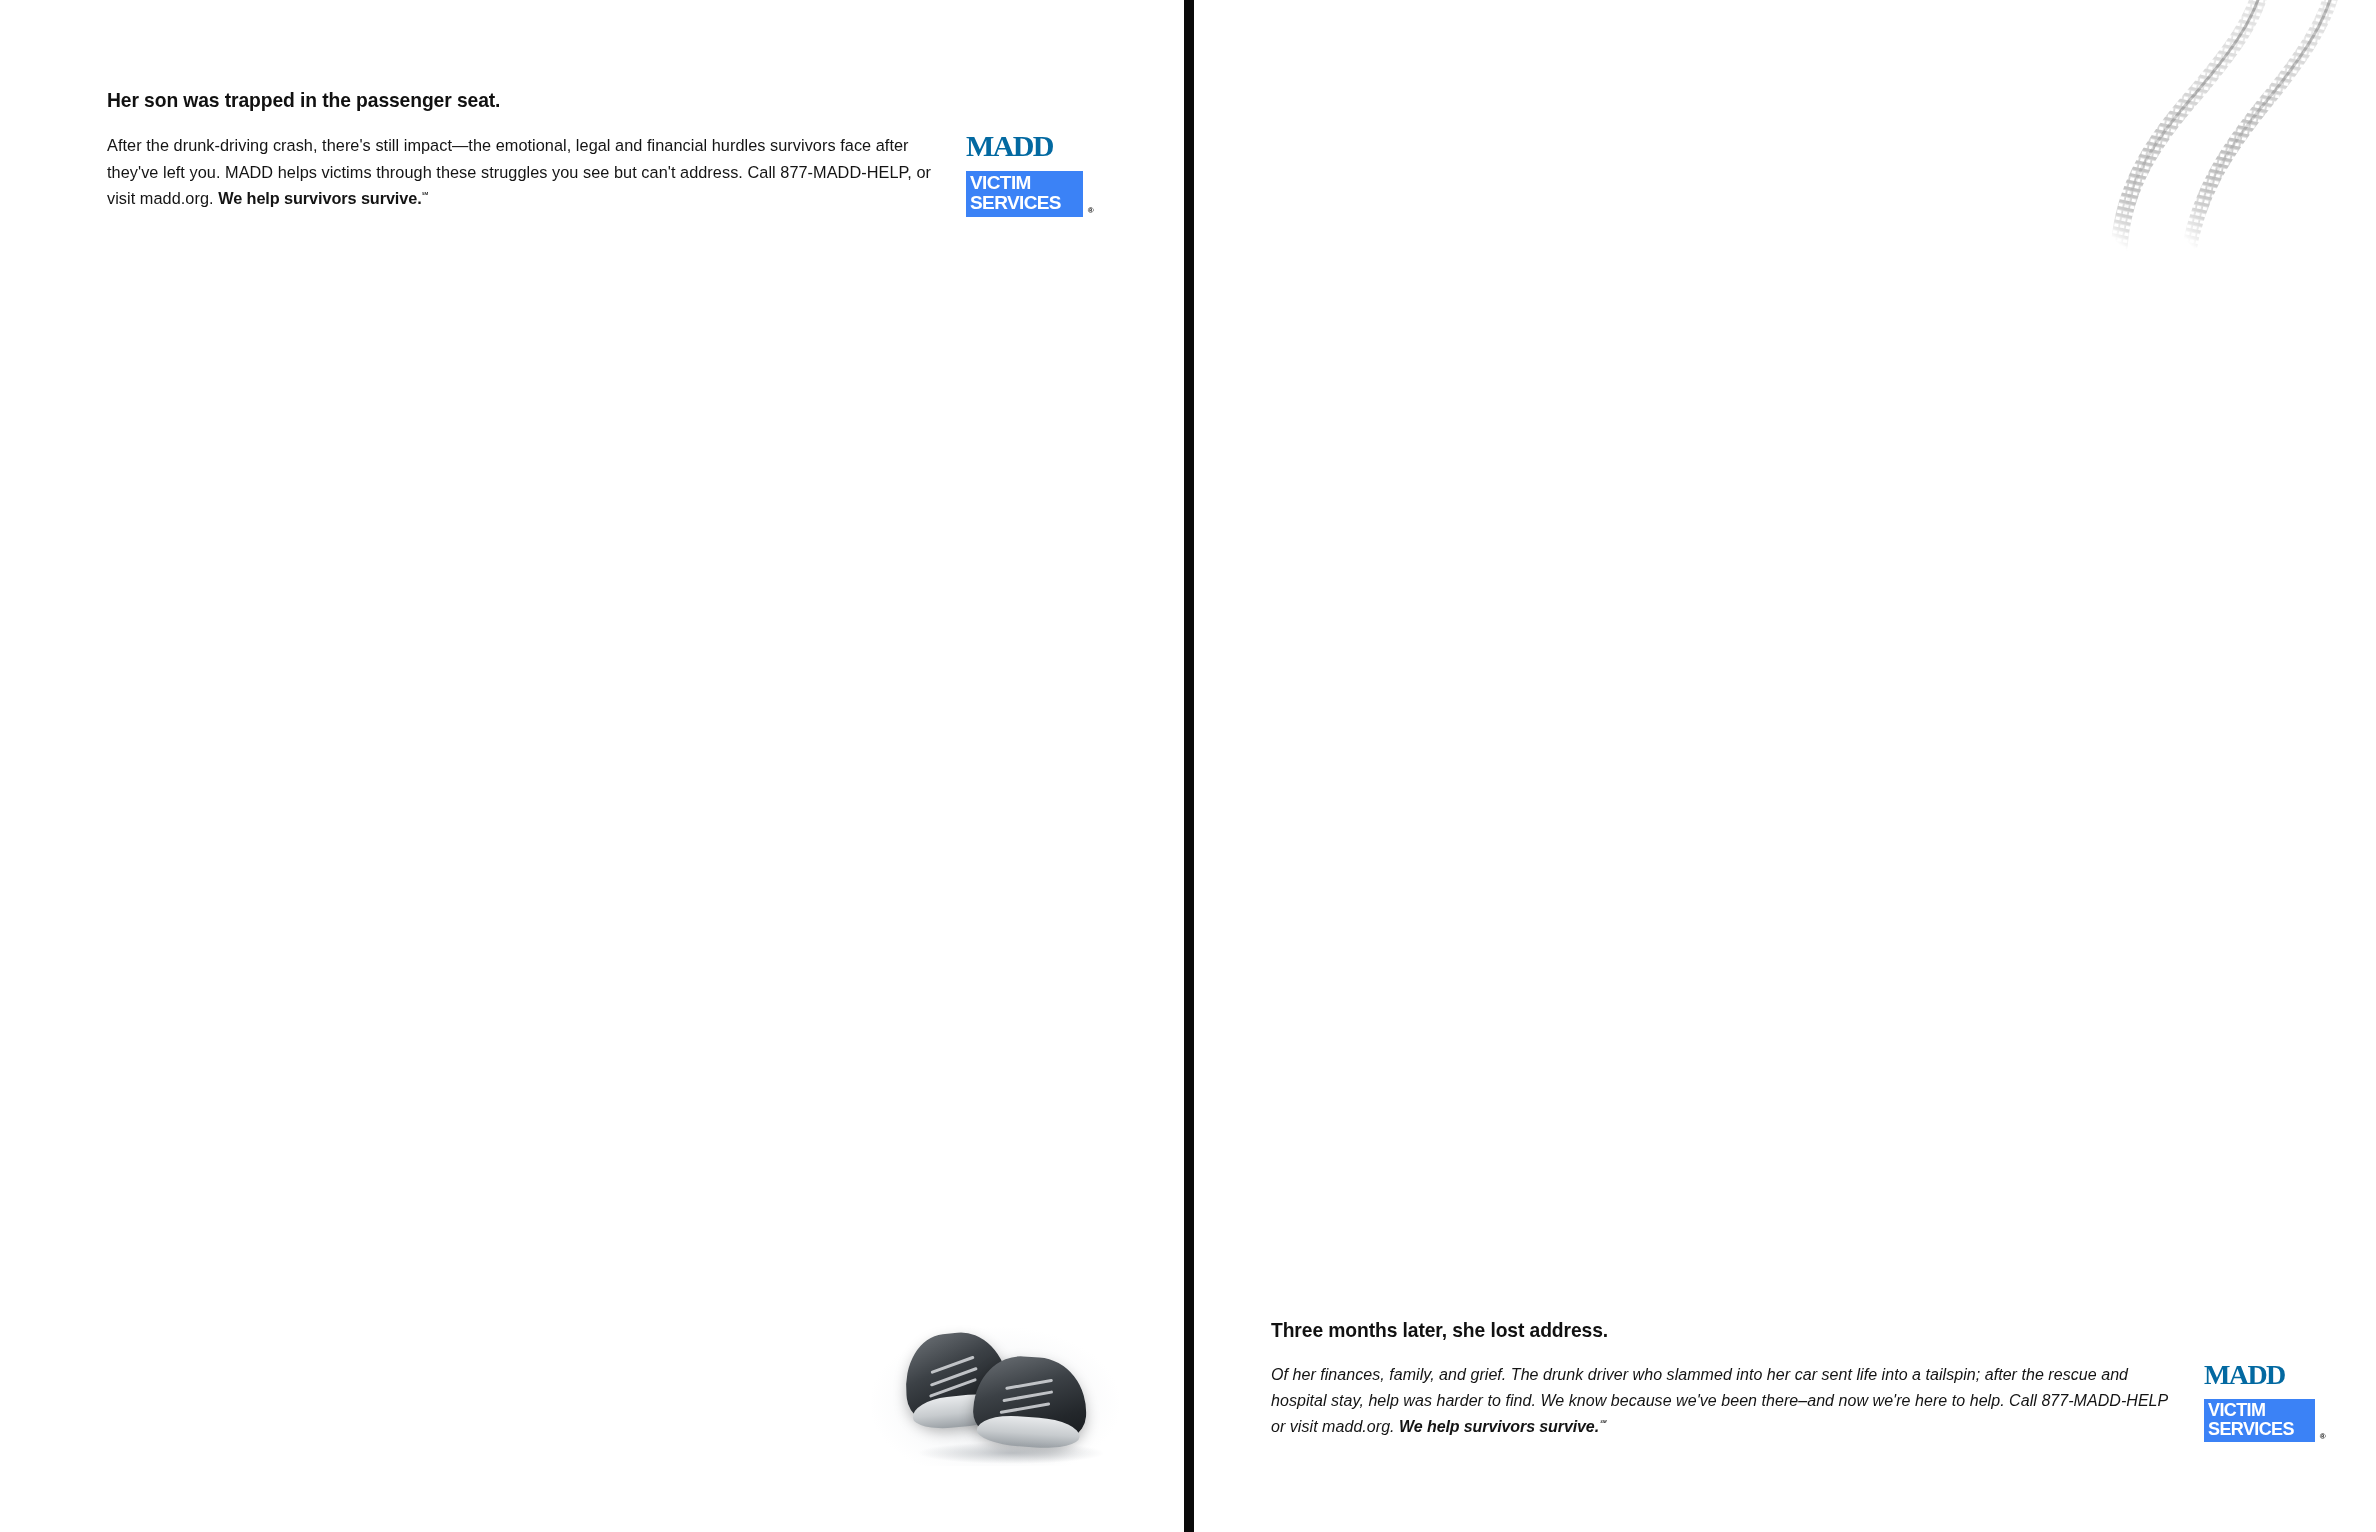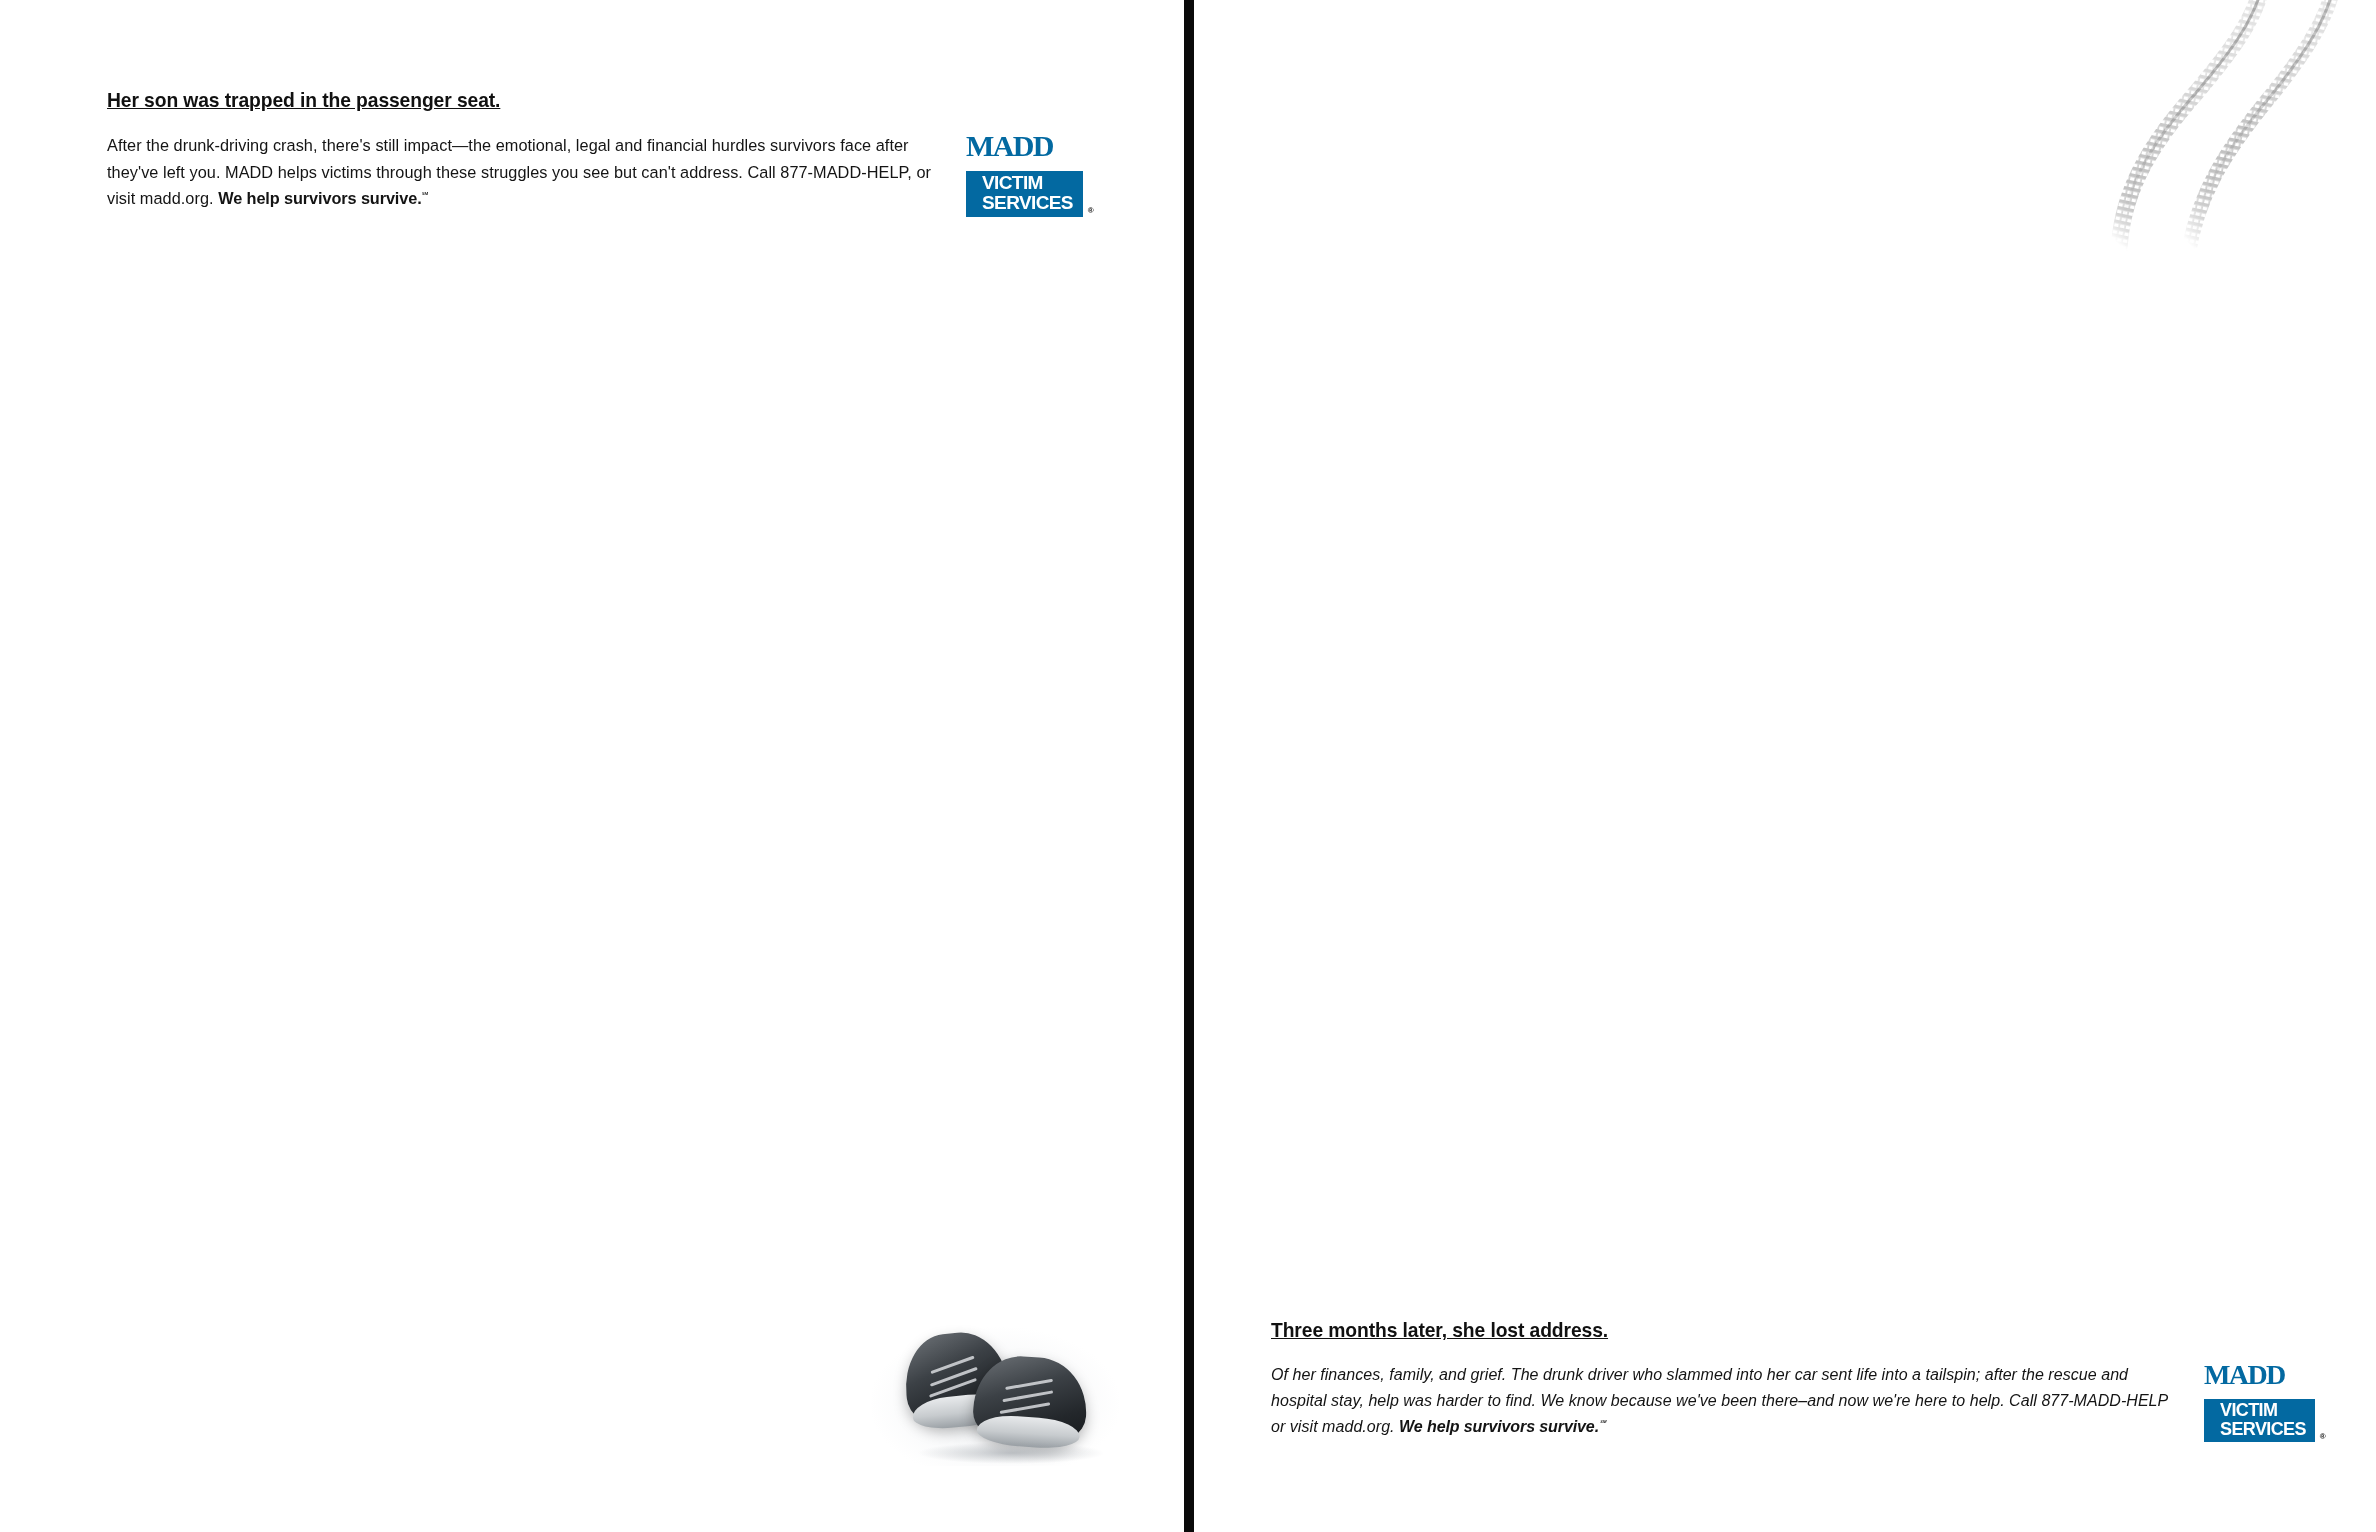--- a/index.html
+++ b/index.html
@@ -56,21 +56,21 @@
   }
   .headline {
     font-family: "Liberation Sans", sans-serif;
     font-weight: bold;
     font-size: 19.3px;
     line-height: 1.42;
     letter-spacing: -0.1px;
     color: #111111;
     margin: 0 0 18px 0;
   }
-  .headline .hl-line { display: block; text-decoration: underline; }
+  .headline .hl-line { display: block; }
 
   .body-row {
     display: flex;
     align-items: flex-start;
     gap: 22px;
   }
   .body-copy {
     font-family: "Liberation Sans", sans-serif;
     font-size: 16.3px;
     line-height: 1.62;
@@ -102,28 +102,28 @@
     font-weight: bold;
     font-size: 30px;
     line-height: 0.95;
     letter-spacing: -1.6px;
     color: #0369a1;
     text-align: left;
     margin-bottom: 3px;
   }
   .right-ad .madd-word { font-size: 28px; }
   .madd-box {
-    background: #0369a1;
+    background: #3b82f6;
     color: #ffffff;
     font-family: "Liberation Sans", sans-serif;
     font-weight: bold;
     font-size: 19px;
     line-height: 1.07;
     letter-spacing: -0.6px;
-    padding: 2px 4px 3px 16px;
+    padding: 2px 4px 3px 4px;
     position: relative;
     margin-top: 10px;
   }
   .right-ad .madd-box { font-size: 18px; }
   .madd-box .ln { display: block; }
   .madd-reg {
     position: absolute;
     right: -10px;
     bottom: 1px;
     color: #0a0a0a;

